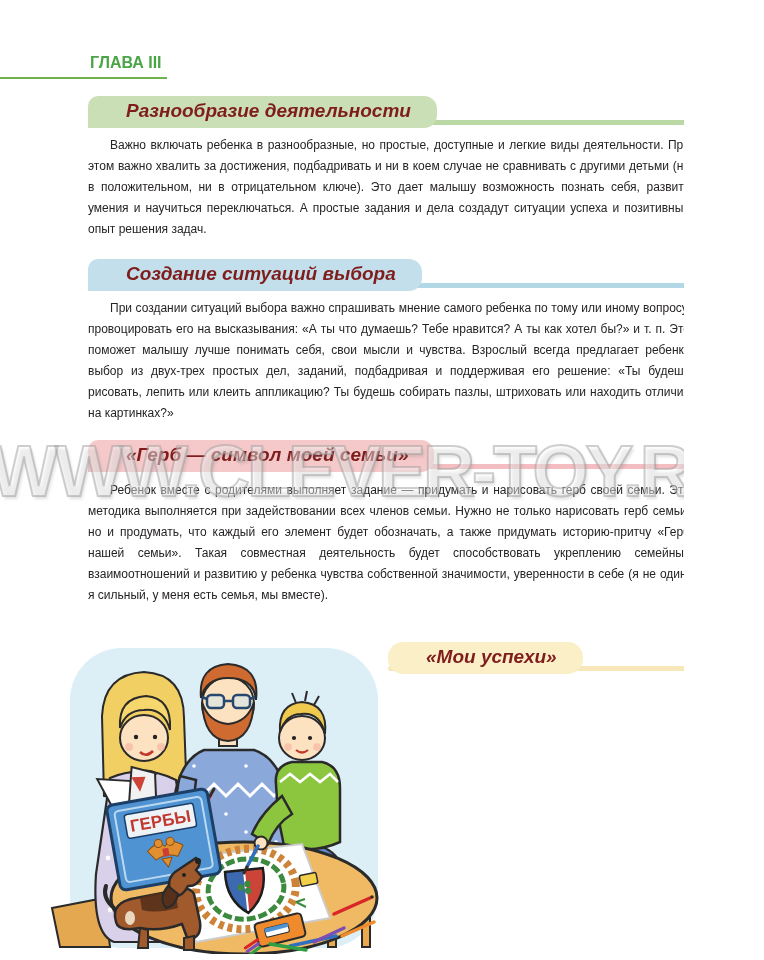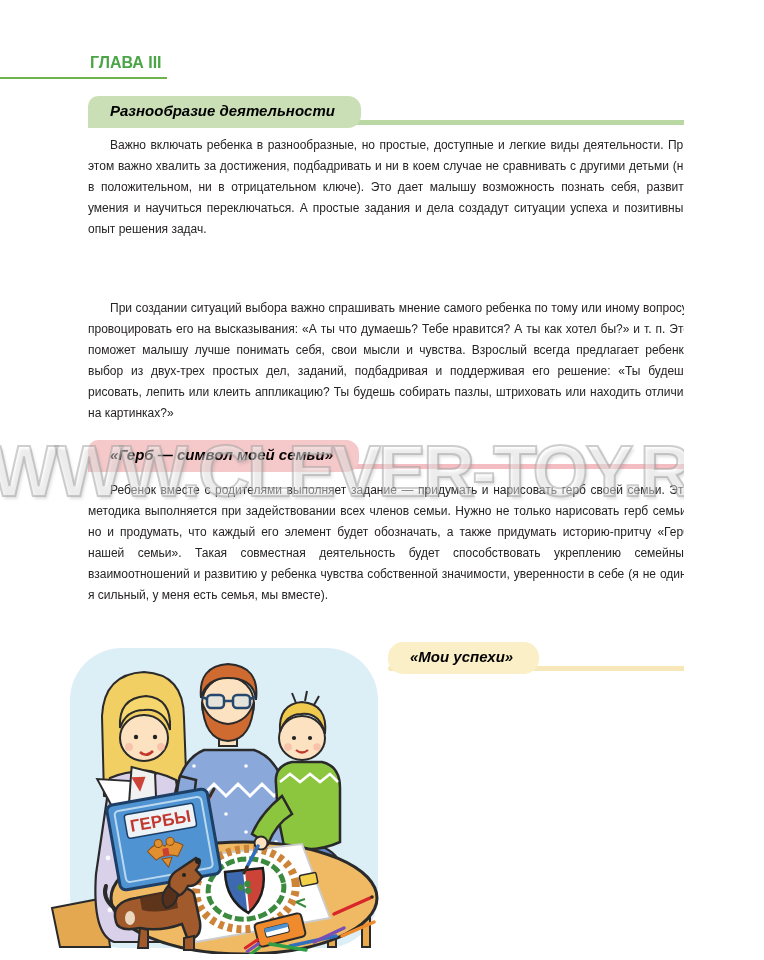--- a/index.html
+++ b/index.html
@@ -8,22 +8,22 @@
 
   
   .chapter-title{position:absolute;left:90px;top:54px;font-size:16px;font-weight:bold;
 romanize        letter-spacing:3px;color:#4aa546;}
   .chapter-rule{position:absolute;left:0;top:77px;width:167px;height:2px;background:#6fb24c;}
 
   
   .sec-head{position:absolute;height:29px;}
   .sec-head .rule{position:absolute;left:0;right:0;bottom:0;height:5px;border-radius:3px;}
   .sec-head .tab{position:absolute;left:0;top:0;height:29px;display:flex;align-items:center;
-        padding:0 26px 3px 22px;border-radius:10px 13px 13px 0;
-        font-size:15px;font-weight:bold;font-style:italic;color:#000000;white-space:nowrap;}
+        padding:0 26px 3px 38px;border-radius:10px 13px 13px 0;
+        font-size:19px;font-weight:bold;font-style:italic;color:#7f1d1d;white-space:nowrap;}
   .green .rule{background:#b9d8a4;} .green .tab{background:#cbdfb6;}
   .blue  .rule{background:#b2d7e5;} .blue  .tab{background:#c2dfeb;}
   .pink  .rule{background:#f4bdc1;} .pink  .tab{background:#f5c8c9;}
   .yellow .rule{background:#f8e8b9;} .yellow .tab{background:#fbefc8;border-radius:15px;}
 
   
   .para{position:absolute;left:88px;width:602px;font-size:12px;line-height:21px;
         text-align:justify;text-indent:22px;margin:0;}
   .rcol{position:absolute;left:388px;top:642px;width:302px;}
   .rcol .sec-head{position:relative;left:0;top:0;width:302px;}
@@ -50,20 +50,26 @@
   <div class="watermark">WWW.CLEVER-TOY.RU</div>
 
   <div class="sec-head green" style="left:88px;top:96px;width:602px;">
     <div class="rule"></div>
     <div class="tab">
       <span>Разнообразие деятельности</span>
     </div>
   </div>
   <p class="para" style="top:135px;">Важно включать ребенка в разнообразные, но простые, доступные и легкие виды деятельности. При этом важно хвалить за достижения, подбадривать и ни в коем случае не сравнивать с другими детьми (ни в положительном, ни в отрицательном ключе). Это дает малышу возможность познать себя, развить умения и научиться переключаться. А простые задания и дела создадут ситуации успеха и позитивный опыт решения задач.</p>
 
+  <div class="sec-head blue" style="left:88px;top:259px;width:602px;">
+    <div class="rule"></div>
+    <div class="tab">
+      <span>Создание ситуаций выбора</span>
+    </div>
+  </div>
   <p class="para" style="top:298px;">При создании ситуаций выбора важно спрашивать мнение самого ребенка по тому или иному вопросу, провоцировать его на высказывания: «А ты что думаешь? Тебе нравится? А ты как хотел бы?» и т. п. Это поможет малышу лучше понимать себя, свои мысли и чувства. Взрослый всегда предлагает ребенку выбор из двух-трех простых дел, заданий, подбадривая и поддерживая его решение: «Ты будешь рисовать, лепить или клеить аппликацию? Ты будешь собирать пазлы, штриховать или находить отличия на картинках?»</p>
 
   <div class="sec-head pink" style="left:88px;top:440px;width:602px;text-align:center;">
     <div class="rule"></div>
     <div class="tab">
       <span>«Герб — символ моей семьи»</span>
     </div>
   </div>
   <p class="para" style="top:480px;">Ребенок вместе с родителями выполняет задание — придумать и нарисовать герб своей семьи. Эта методика выполняется при задействовании всех членов семьи. Нужно не только нарисовать герб семьи, но и продумать, что каждый его элемент будет обозначать, а также придумать историю-притчу «Герб нашей семьи». Такая совместная деятельность будет способствовать укреплению семейных взаимоотношений и развитию у ребенка чувства собственной значимости, уверенности в себе (я не один, я сильный, у меня есть семья, мы вместе).</p>
 

